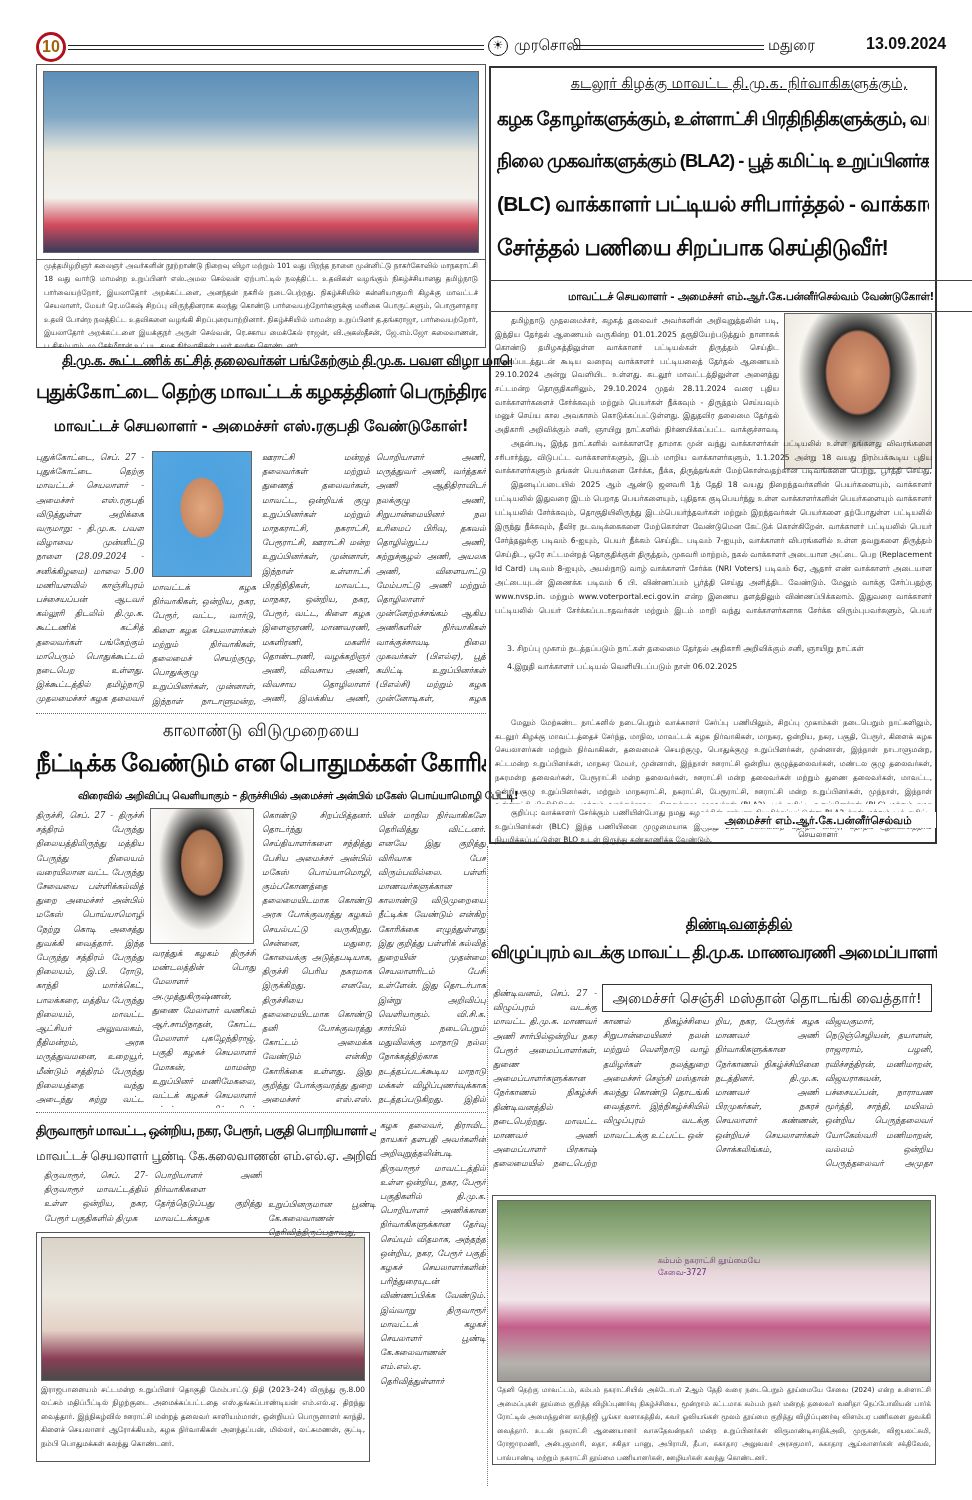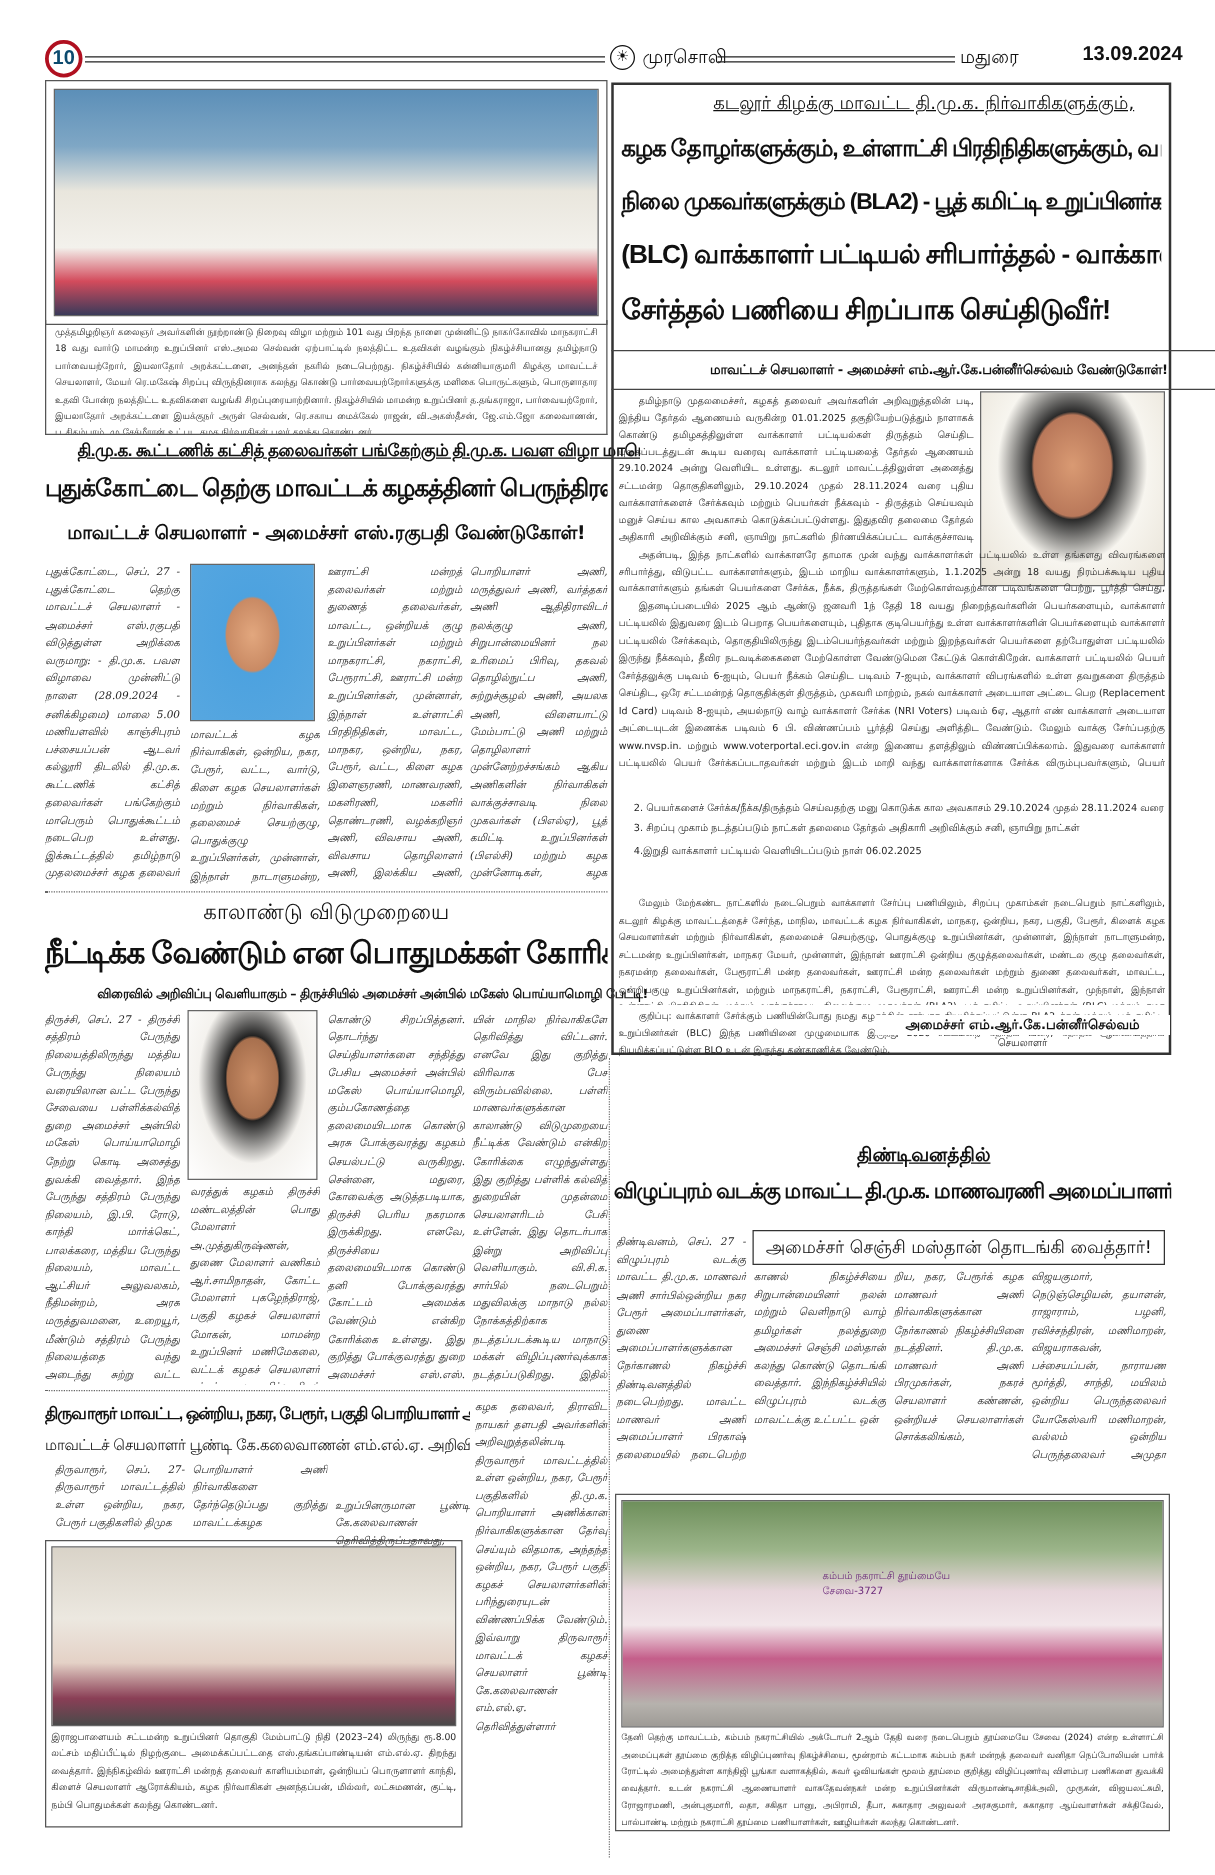--- a/index.html
+++ b/index.html
@@ -1,20 +1,20 @@
 <!DOCTYPE html>
 <html><head>
 <meta charset="utf-8">
 <style>
   * { box-sizing: border-box; margin: 0; padding: 0; }
   body { width: 972px; height: 1500px; background: #ffffff; font-family: "DejaVu Sans", sans-serif; color: #111; overflow: hidden; position: relative; }
   .abs { position: absolute; }
   
   .masthead { position: absolute; top: 32px; left: 36px; width: 900px; height: 30px; }
-  .page-num { position: absolute; left: 0; top: 0; width: 30px; height: 30px; border-radius: 50%; border: 3px solid #b01020; background: #fff; font: bold 16px "Liberation Sans", sans-serif; text-align: center; line-height: 24px; color: #0c4a6e; }
+  .page-num { position: absolute; left: 0; top: 0; width: 30px; height: 30px; border-radius: 50%; border: 3px solid #b01020; background: #fff; font: bold 16px "Liberation Sans", sans-serif; text-align: center; line-height: 24px; color: #a16207; }
   .rule-line { position: absolute; top: 13px; height: 5px; border-top: 1.5px solid #222; border-bottom: 1.5px solid #222; }
   .logo { position: absolute; left: 452px; top: 4px; width: 20px; height: 20px; border-radius: 50%; border: 1.5px solid #111; font-size: 12px; text-align: center; line-height: 17px; }
   .paper-name { position: absolute; left: 478px; top: 4px; font: 15px "DejaVu Sans", sans-serif; }
   .city { position: absolute; left: 732px; top: 4px; font: 15px "DejaVu Sans", sans-serif; }
   .date { position: absolute; left: 830px; top: 3px; font: bold 16px "Liberation Sans", sans-serif; }
   
   .body-text { font: 8.4px/13.6px "DejaVu Sans", sans-serif; color: #222; text-align: justify; }
   .col-text { font: 8.4px/14.2px "DejaVu Serif", serif; color: #222; text-align: justify; font-style: italic; }
   .photo { background: linear-gradient(135deg,#7a8a9c,#c9b79b 40%,#e8e3d8 60%,#8a6f58); border: 1px solid #666; }
   .dotted { border-top: 1px dotted #666; }
@@ -76,21 +76,20 @@
   <div style="font:bold 18.4px/42px 'Liberation Sans',sans-serif;white-space:nowrap;overflow:hidden;letter-spacing:-1px;">நிலை முகவர்களுக்கும் (BLA2) - பூத் கமிட்டி உறுப்பினர்களுக்கும்</div>
   <div style="font:bold 21px/44px 'Liberation Sans',sans-serif;white-space:nowrap;overflow:hidden;letter-spacing:-0.8px;">(BLC) வாக்காளர் பட்டியல் சரிபார்த்தல் - வாக்காளர்</div>
   <div style="font:bold 22px/44px 'Liberation Sans',sans-serif;white-space:nowrap;overflow:hidden;letter-spacing:-0.8px;">சேர்த்தல் பணியை சிறப்பாக செய்திடுவீர்!</div>
 </div>
 <div class="abs" style="left:489px;top:280px;width:524px;border-top:1.5px solid #444;border-bottom:1.5px solid #444;text-align:center;font:bold 10.5px/30px 'DejaVu Sans',sans-serif;white-space:nowrap;overflow:hidden;letter-spacing:-0.3px;">மாவட்டச் செயலாளர் - அமைச்சர் எம்.ஆர்.கே.பன்னீர்செல்வம் வேண்டுகோள்!</div>
 <div class="abs body-text" style="left:495px;top:314px;width:284px;height:122px;font-size:7.6px;line-height:13.6px;text-indent:16px;overflow:hidden;">தமிழ்நாடு முதலமைச்சர், கழகத் தலைவர் அவர்களின் அறிவுறுத்தலின் படி, இந்திய தேர்தல் ஆணையம் வருகின்ற 01.01.2025 தகுதியேற்படுத்தும் நாளாகக் கொண்டு தமிழகத்திலுள்ள வாக்காளர் பட்டியல்கள் திருத்தம் செய்திட புகைப்படத்துடன் கூடிய வரைவு வாக்காளர் பட்டியலைத் தேர்தல் ஆணையம் 29.10.2024 அன்று வெளியிட உள்ளது. கடலூர் மாவட்டத்திலுள்ள அனைத்து சட்டமன்ற தொகுதிகளிலும், 29.10.2024 முதல் 28.11.2024 வரை புதிய வாக்காளர்களைச் சேர்க்கவும் மற்றும் பெயர்கள் நீக்கவும் - திருத்தம் செய்யவும் மனுச் செய்ய கால அவகாசம் கொடுக்கப்பட்டுள்ளது. இதுதவிர தலைமை தேர்தல் அதிகாரி அறிவிக்கும் சனி, ஞாயிறு நாட்களில் நிர்ணயிக்கப்பட்ட வாக்குச்சாவடி மையங்களில் காலை 9.30 மணி முதல் மாலை 5.30 வரை சிறப்பு முகாம்கள் நடைபெறவுள்ளது.</div>
 <div class="abs photo" style="left:784px;top:313px;width:148px;height:156px;background:radial-gradient(ellipse at 50% 38%,#d99a73 0%,#b9785a 30%,#2a2a2a 32%,#f7f5ef 58%,#e8e2d6 100%);"></div>
 <div class="abs body-text" style="left:495px;top:437px;width:437px;height:40px;font-size:7.6px;line-height:13.6px;text-indent:16px;overflow:hidden;">அதன்படி, இந்த நாட்களில் வாக்காளரே தாமாக முன் வந்து வாக்காளர்கள் பட்டியலில் உள்ள தங்களது விவரங்களை சரிபார்த்து, விடுபட்ட வாக்காளர்களும், இடம் மாறிய வாக்காளர்களும், 1.1.2025 அன்று 18 வயது நிரம்பக்கூடிய புதிய வாக்காளர்களும் தங்கள் பெயர்களை சேர்க்க, நீக்க, திருத்தங்கள் மேற்கொள்வதற்கான படிவங்களை பெற்று, பூர்த்தி செய்து, அந்தப் படிவங்களை அந்தந்த வாக்குச்சாவடி மையங்களில் கொடுக்க வேண்டும்.</div>
 <div class="abs body-text" style="left:495px;top:478px;width:437px;height:142px;font-size:7.6px;line-height:14px;text-indent:16px;overflow:hidden;">இதனடிப்படையில் 2025 ஆம் ஆண்டு ஜனவரி 1ந் தேதி 18 வயது நிறைந்தவர்களின் பெயர்களையும், வாக்காளர் பட்டியலில் இதுவரை இடம் பெறாத பெயர்களையும், புதிதாக குடிபெயர்ந்து உள்ள வாக்காளர்களின் பெயர்களையும் வாக்காளர் பட்டியலில் சேர்க்கவும், தொகுதியிலிருந்து இடம்பெயர்ந்தவர்கள் மற்றும் இறந்தவர்கள் பெயர்களை தற்போதுள்ள பட்டியலில் இருந்து நீக்கவும், தீவிர நடவடிக்கைகளை மேற்கொள்ள வேண்டுமென கேட்டுக் கொள்கிறேன். வாக்காளர் பட்டியலில் பெயர் சேர்த்தலுக்கு படிவம் 6-ஐயும், பெயர் நீக்கம் செய்திட படிவம் 7-ஐயும், வாக்காளர் விபரங்களில் உள்ள தவறுகளை திருத்தம் செய்திட, ஒரே சட்டமன்றத் தொகுதிக்குள் திருத்தம், முகவரி மாற்றம், நகல் வாக்காளர் அடையாள அட்டை பெற (Replacement Id Card) படிவம் 8-ஐயும், அயல்நாடு வாழ் வாக்காளர் சேர்க்க (NRI Voters) படிவம் 6ஏ, ஆதார் எண் வாக்காளர் அடையாள அட்டையுடன் இணைக்க படிவம் 6 பி. விண்ணப்பம் பூர்த்தி செய்து அளித்திட வேண்டும். மேலும் வாக்கு சேர்ப்பதற்கு www.nvsp.in. மற்றும் www.voterportal.eci.gov.in என்ற இணைய தளத்திலும் விண்ணப்பிக்கலாம். இதுவரை வாக்காளர் பட்டியலில் பெயர் சேர்க்கப்படாதவர்கள் மற்றும் இடம் மாறி வந்து வாக்காளர்களாக சேர்க்க விரும்புபவர்களும், பெயர் சேர்த்துக் கொள்ள வேண்டிய விண்ணப்பப் படிவமான படிவம்-6ஐ முழுமையாக பூர்த்தி செய்திட வேண்டும். குறிப்பாக படிவம்-6ன் கலம் IV-ல் மனுதாரரது முந்தைய முகவரியினை தவறாது எழுதிட வேண்டும் என்றும் கேட்டுக் கொள்கிறேன்.</div>
 <div class="abs" style="left:495px;top:640px;width:437px;">
-  <div class="body-text" style="font-size:7.8px;line-height:14px;padding-left:12px;">2. பெயர்களைச் சேர்க்க/நீக்க/திருத்தம் செய்வதற்கு மனு கொடுக்க கால அவகாசம் 29.10.2024 முதல் 28.11.2024 வரை</div>
   <div class="body-text" style="font-size:7.8px;line-height:18px;padding-left:12px;">3. சிறப்பு முகாம் நடத்தப்படும் நாட்கள் தலைமை தேர்தல் அதிகாரி அறிவிக்கும் சனி, ஞாயிறு நாட்கள்</div>
   <div class="body-text" style="font-size:7.8px;line-height:18px;padding-left:12px;">4.இறுதி வாக்காளர் பட்டியல் வெளியிடப்படும் நாள் 06.02.2025</div>
 </div>
 <div class="abs body-text" style="left:495px;top:716px;width:437px;height:88px;font-size:7.4px;line-height:13.7px;text-indent:16px;overflow:hidden;">மேலும் மேற்கண்ட நாட்களில் நடைபெறும் வாக்காளர் சேர்ப்பு பணியிலும், சிறப்பு முகாம்கள் நடைபெறும் நாட்களிலும், கடலூர் கிழக்கு மாவட்டத்தைச் சேர்ந்த, மாநில, மாவட்டக் கழக நிர்வாகிகள், மாநகர, ஒன்றிய, நகர, பகுதி, பேரூர், கிளைக் கழக செயலாளர்கள் மற்றும் நிர்வாகிகள், தலைமைச் செயற்குழு, பொதுக்குழு உறுப்பினர்கள், முன்னாள், இந்நாள் நாடாளுமன்ற, சட்டமன்ற உறுப்பினர்கள், மாநகர மேயர், முன்னாள், இந்நாள் ஊராட்சி ஒன்றிய குழுத்தலைவர்கள், மண்டல குழு தலைவர்கள், நகரமன்ற தலைவர்கள், பேரூராட்சி மன்ற தலைவர்கள், ஊராட்சி மன்ற தலைவர்கள் மற்றும் துணை தலைவர்கள், மாவட்ட, ஒன்றியகுழு உறுப்பினர்கள், மற்றும் மாநகராட்சி, நகராட்சி, பேரூராட்சி, ஊராட்சி மன்ற உறுப்பினர்கள், முந்நாள், இந்நாள் உள்ளாட்சி பிரதிநிதிகள், மற்றும் வாக்குச்சாவடி நிலைக்குழு முகவர்கள் (BLA2), பூத் கமிட்டி உறுப்பினர்கள் (BLC) மற்றும் கழக சார்பு அணிகளின் நிர்வாகிகள், கழக தோழர்கள் அனைவரும் இந்த வாய்ப்பினை பயன்படுத்தி தங்களை முழுமையாக ஈடுபடுத்திக் கொள்ளுமாறு கேட்டுக் கொள்கிறேன். மேலும் இந்த பணியின் விவரத்தினை மாவட்டக் கழகத்திற்கு தெரிவிக்குமாறு கேட்டுக் கொள்கிறேன்.</div>
 <div class="abs body-text" style="left:495px;top:806px;width:437px;height:40px;font-size:7.4px;line-height:13.7px;text-indent:16px;overflow:hidden;">குறிப்பு: வாக்காளர் சேர்க்கும் பணியின்போது நமது கழகத்தின் சார்பாக நியமிக்கப்பட்டுள்ள BLA2 க்கள் மற்றும் பூத் கமிட்டி உறுப்பினர்கள் (BLC) இந்த பணியினை முழுமையாக இருந்து 2026 சட்டமன்ற தேர்தல் வரை, தேர்தல் ஆணையத்தால் நியமிக்கப்பட்டுள்ள BLO உடன் இருந்து கண்காணிக்க வேண்டும்.</div>
 
 <div class="abs" style="left:700px;top:812px;width:236px;text-align:center;font:bold 10.5px/16px 'DejaVu Sans',sans-serif;background:#fff;">அமைச்சர் எம்.ஆர்.கே.பன்னீர்செல்வம்</div>
 <div class="abs" style="left:700px;top:828px;width:236px;text-align:center;font:8px/13px 'DejaVu Sans',sans-serif;">செயலாளர்</div>
 
 <div class="abs" style="left:487px;top:846px;width:450px;height:640px;border-left:1px dotted #777;"></div>

